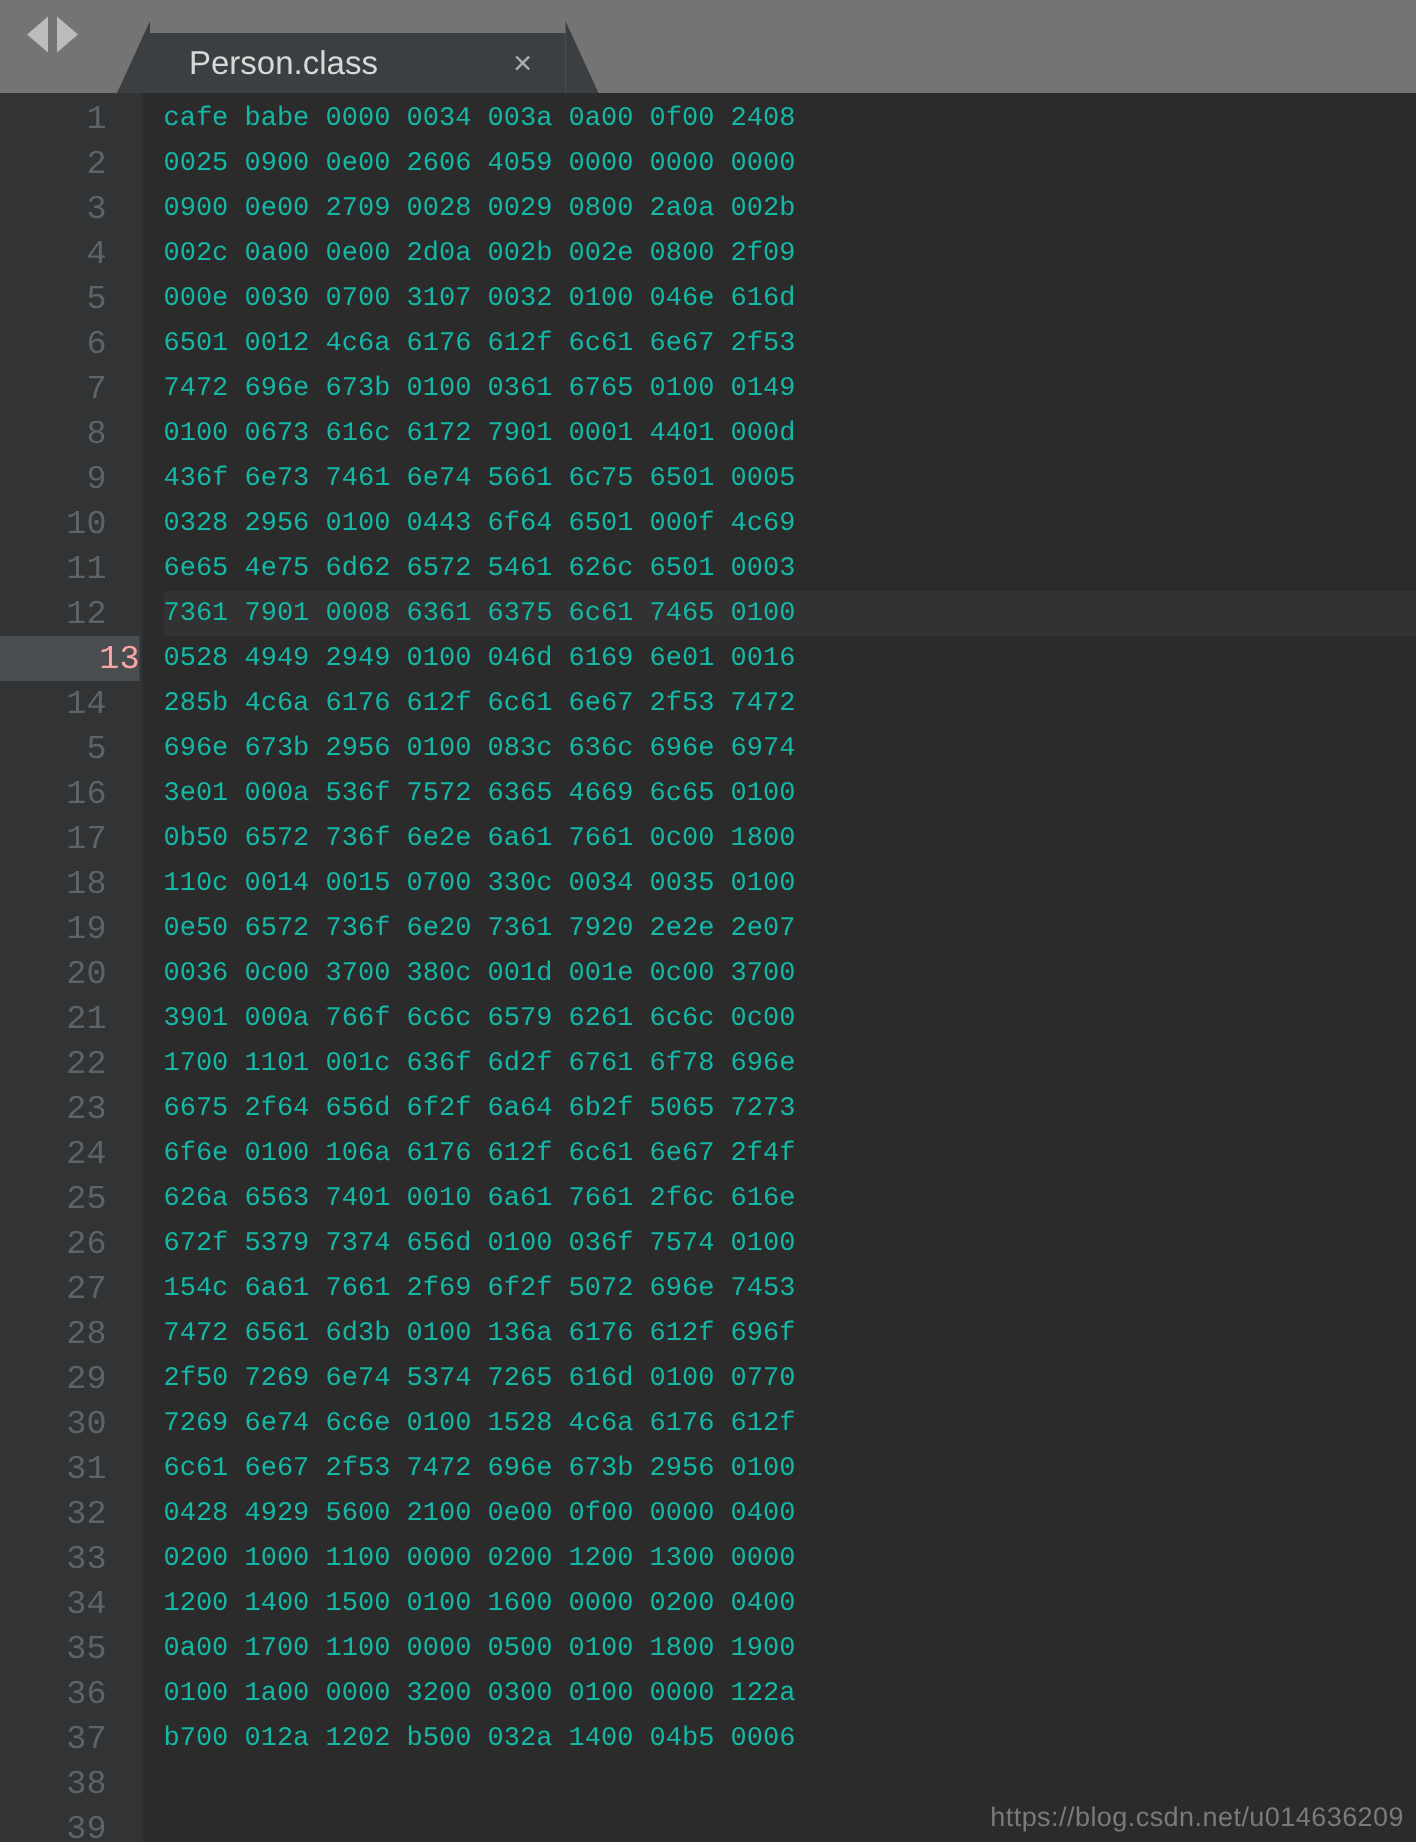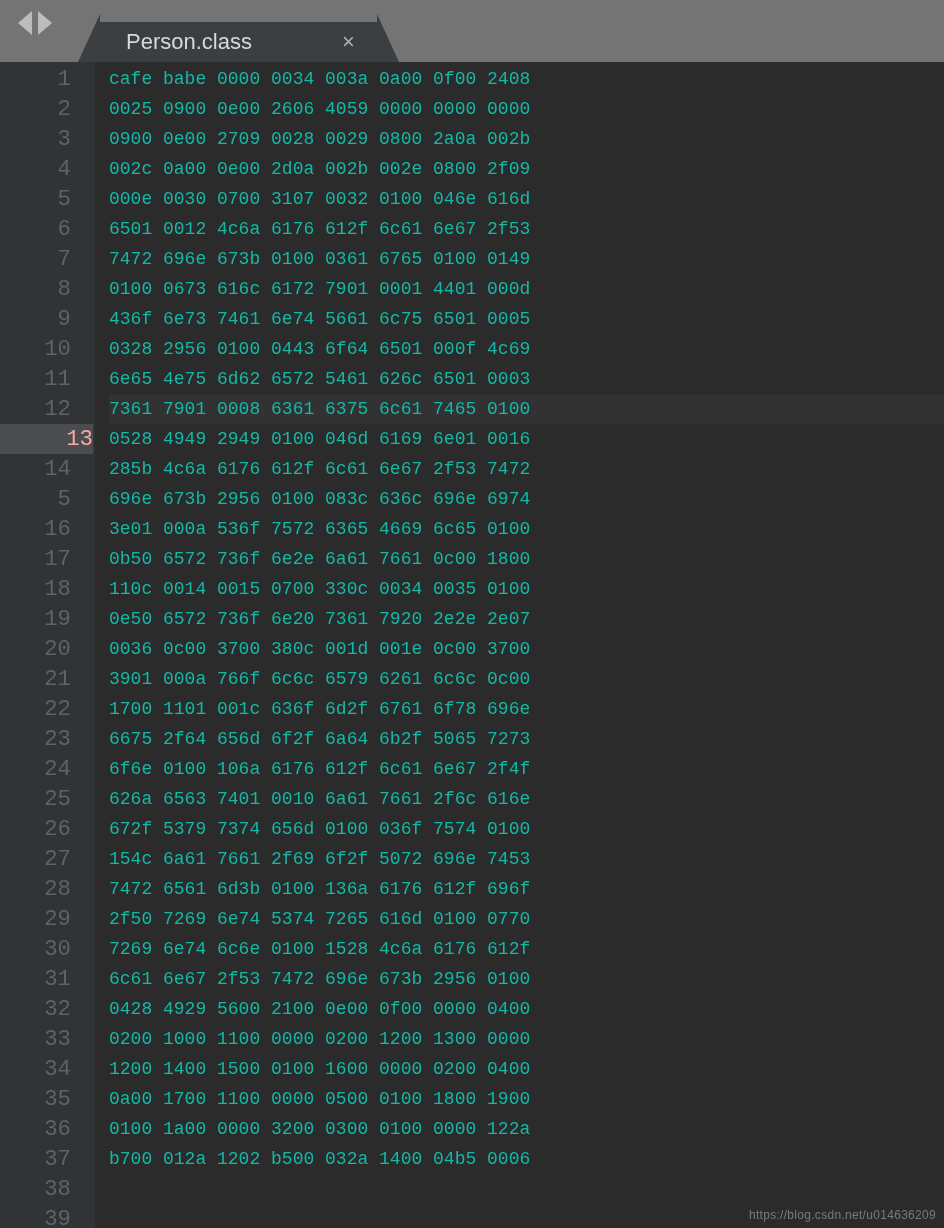--- a/index.html
+++ b/index.html
@@ -115,21 +115,21 @@
     font-weight: 500;
   }
   .row.current-row {
     background: #323232;
   }
   .watermark {
     position: absolute;
     bottom: 6px;
     right: 8px;
     color: #7a7a7a;
-    font-size: 12px;
+    font-size: 18px;
     font-family: Arial, sans-serif;
     letter-spacing: 0.3px;
   }
 </style>
 </head>
 <body>
 
 <div class="top-bar">
   <div class="nav-arrows">
     <div class="nav-arrow arrow-left"></div>

